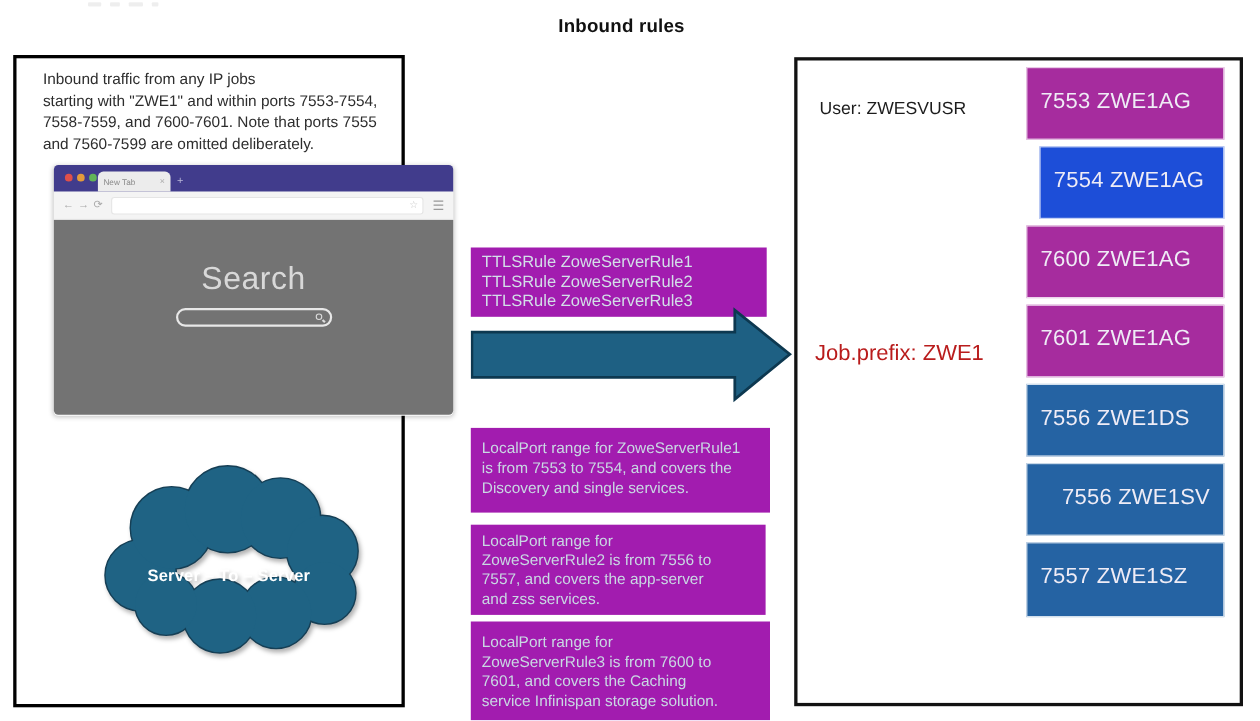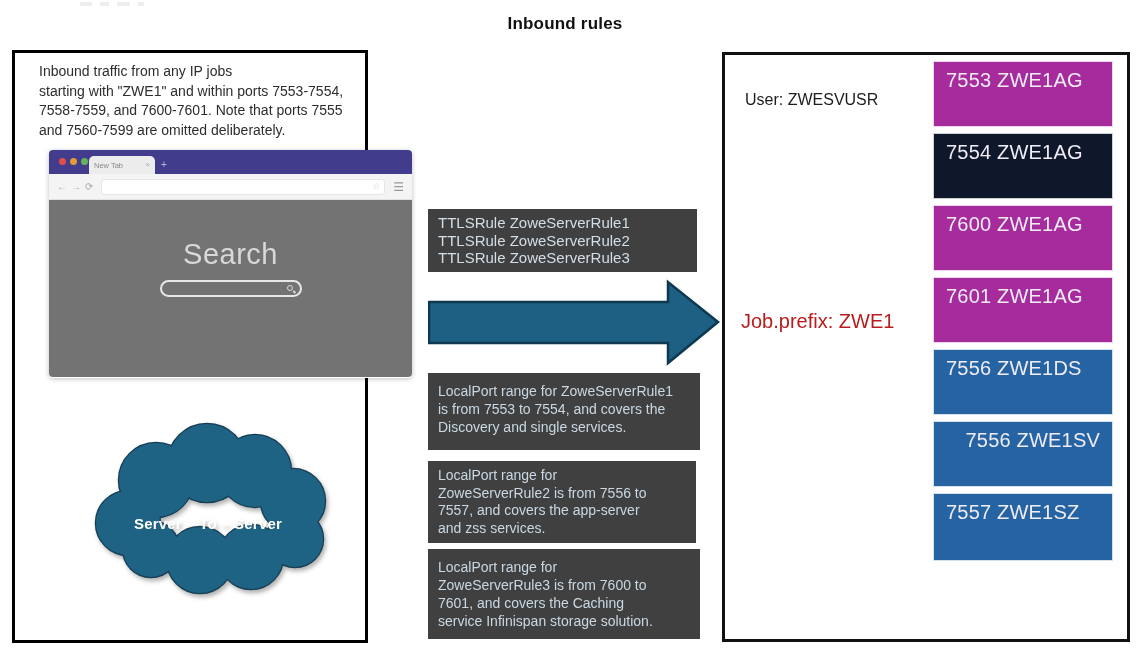--- a/index.html
+++ b/index.html
@@ -47,37 +47,37 @@
   .mag::after { content:""; position:absolute; left:5px; top:5px; width:3px; height:1.5px;
     background:#dcdcdc; transform:rotate(45deg); }
 
   
   .cloud-wrap { position:absolute; left:68px; top:360px; width:250px; height:184px;
     filter:drop-shadow(2px 3px 2px rgba(0,0,0,.3)); }
   .cloud-label { position:absolute; left:0; top:82px; width:100%; text-align:center;
     color:#fff; font-weight:bold; font-size:15px; letter-spacing:.2px;margin-top:20px; }
 
   
-  .teal-box { position:absolute; background:#404040; color:#D3DFE8; white-space:pre-line; }
+  .teal-box { position:absolute; background:#a21caf; color:#D3DFE8; white-space:pre-line;margin-top:16px; }
   .ttls-box { left:428px; top:209px; width:269px; height:63px; padding:5px 10px;
     font-size:15px; line-height:17.5px; }
   .lp-box { font-size:14px; line-height:18px; color:#C9D8E3; }
   .lp1 { left:428px; top:373px; width:272px; height:77px; padding:9px 10px; }
   .lp2 { left:428px; top:461px; width:268px; height:82px; padding:6px 10px; line-height:17.5px; }
   .lp3 { left:428px; top:549px; width:272px; height:90px; padding:9px 10px; }
 
   .arrow-wrap { position:absolute; left:428px; top:279px; width:294px; height:88px; }
 
   
   .right-panel { position:absolute; left:722px; top:52px; width:408px; height:590px;
     border:3px solid #121212; background:#fff; }
   .user-label { position:absolute; left:20px; top:36px; font-size:16px; color:#1c1c1c; font-weight:500; }
   .job-label  { position:absolute; left:16px; top:255px; font-size:20px; color:#b91c1c; font-weight:500; }
   .ports { position:absolute; left:208px; top:6px; width:180px; display:flex; flex-direction:column; gap:6px; }
-  .port { height:66px; padding:7px 12px; border:1px solid rgba(255,255,255,.8);
+  .port { height:66px; padding:19px 12px; border:1px solid rgba(255,255,255,.8);
     color:#EFECF6; font-size:20px; letter-spacing:.2px; }
 </style>
 </head>
 <body>
 
 <div class="stage">
 
   <div class="page-title">Inbound rules</div>
 
   <div class="artifact">
@@ -172,21 +172,21 @@
   <div class="teal-box lp-box lp3">LocalPort range for
 ZoweServerRule3 is from 7600 to
 7601, and covers the Caching
 service Infinispan storage solution.</div>
 
   <div class="right-panel">
     <div class="user-label">User: ZWESVUSR</div>
     <div class="job-label">Job.prefix: ZWE1</div>
     <div class="ports">
       <div class="port" style="background-color: rgb(166, 44, 158);"><span>7553 ZWE1AG</span></div>
-      <div class="port" style="background-color: #0f172a;"><span>7554 ZWE1AG</span></div>
+      <div class="port" style="background-color: #1d4ed8; margin-left: 12px;"><span>7554 ZWE1AG</span></div>
       <div class="port" style="background-color: rgb(166, 44, 158);"><span>7600 ZWE1AG</span></div>
       <div class="port" style="background-color: rgb(166, 44, 158);"><span>7601 ZWE1AG</span></div>
       <div class="port" style="background-color: rgb(37, 99, 163);"><span>7556 ZWE1DS</span></div>
       <div class="port" style="background-color: rgb(37, 99, 163); text-align: right;"><span>7556 ZWE1SV</span></div>
       <div class="port" style="height: 68px; background-color: rgb(37, 99, 163);"><span>7557 ZWE1SZ</span></div>
     </div>
   </div>
 
 </div>
 

